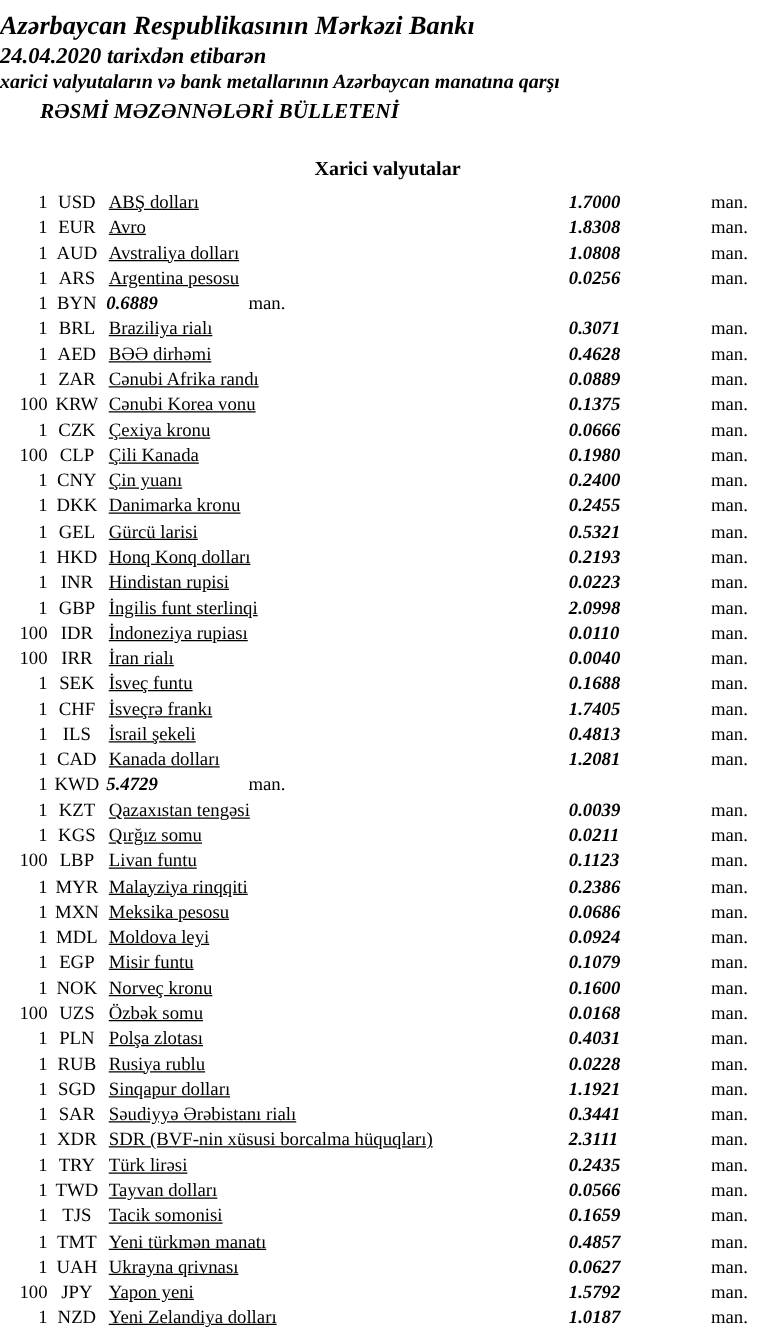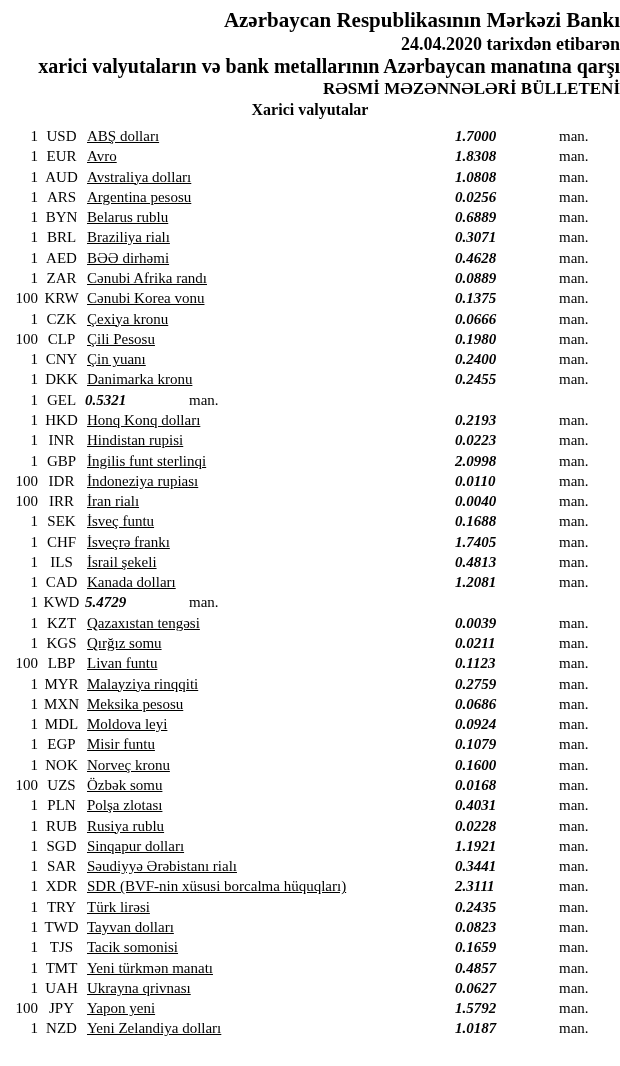--- a/index.html
+++ b/index.html
@@ -8,46 +8,47 @@
     color: #000000;
     font-family: "Liberation Serif", "DejaVu Serif", serif;
   }
   .page {
     position: relative;
     width: 620px;
     height: 1066px;
     background: #ffffff;
     overflow: hidden;
   }
-  .header { text-align: right; padding-top: 7px; }
+  .header { text-align: left; padding-top: 7px; font-style: italic; }
   .bank-title   { font-size: 21px; font-weight: bold; line-height: 27px; }
   .date-line    { font-size: 18px; font-weight: bold; line-height: 21px; }
-  .subtitle     { font-size: 20px; font-weight: bold; line-height: 22px; }
-  .bulletin-title { font-size: 17px; font-weight: bold; line-height: 23px; }
+  .subtitle     { font-size: 16px; font-weight: bold; line-height: 22px; }
+  .bulletin-title { font-size: 17px; font-weight: bold; line-height: 23px; padding-left: 32px; }
   .section-title {
     text-align: center;
     font-size: 16px;
     font-weight: bold;
     line-height: 20px;
+    margin-top: 26px;
   }
   .rates-table { margin-top: 6px; }
   .row {
     display: flex;
     align-items: baseline;
     font-size: 15px;
     line-height: 20.28px;
     padding-left: 3px;
     padding-right: 12px;
     white-space: nowrap;
   }
   .qty  { width: 35px; text-align: right; flex: 0 0 auto; }
   .code { width: 47px; text-align: center; flex: 0 0 auto; }
   .name { flex: 1 1 auto; padding-left: 2px; overflow: hidden; text-decoration: underline; }
   .rate { width: 80px; text-align: left; font-weight: bold; font-style: italic; flex: 0 0 auto; }
-  .unit { width: 49px; text-align: left; flex: 0 0 auto; padding-left: 24px; }
+  .unit { width: 49px; text-align: center; flex: 0 0 auto; padding-left: 24px; }
 </style>
 </head>
 <body>
 
 <div class="page">
   <div class="header">
     <div class="bank-title">Azərbaycan Respublikasının Mərkəzi Bankı</div>
     <div class="date-line">24.04.2020 tarixdən etibarən</div>
     <div class="subtitle">xarici valyutaların və bank metallarının Azərbaycan manatına qarşı</div>
     <div class="bulletin-title">RƏSMİ MƏZƏNNƏLƏRİ BÜLLETENİ</div>
@@ -80,21 +81,20 @@
       <div class="row">
         <span class="qty">1</span>
         <span class="code">ARS</span>
         <span class="name">Argentina pesosu</span>
         <span class="rate">0.0256</span>
         <span class="unit">man.</span>
       </div>
       <div class="row">
         <span class="qty">1</span>
         <span class="code">BYN</span>
-        <span class="name">Belarus rublu</span>
         <span class="rate">0.6889</span>
         <span class="unit">man.</span>
       </div>
       <div class="row">
         <span class="qty">1</span>
         <span class="code">BRL</span>
         <span class="name">Braziliya rialı</span>
         <span class="rate">0.3071</span>
         <span class="unit">man.</span>
       </div>
@@ -122,41 +122,42 @@
       <div class="row">
         <span class="qty">1</span>
         <span class="code">CZK</span>
         <span class="name">Çexiya kronu</span>
         <span class="rate">0.0666</span>
         <span class="unit">man.</span>
       </div>
       <div class="row">
         <span class="qty">100</span>
         <span class="code">CLP</span>
-        <span class="name">Çili Pesosu</span>
+        <span class="name">Çili Kanada</span>
         <span class="rate">0.1980</span>
         <span class="unit">man.</span>
       </div>
       <div class="row">
         <span class="qty">1</span>
         <span class="code">CNY</span>
         <span class="name">Çin yuanı</span>
         <span class="rate">0.2400</span>
         <span class="unit">man.</span>
       </div>
       <div class="row">
         <span class="qty">1</span>
         <span class="code">DKK</span>
         <span class="name">Danimarka kronu</span>
         <span class="rate">0.2455</span>
         <span class="unit">man.</span>
       </div>
       <div class="row">
         <span class="qty">1</span>
         <span class="code">GEL</span>
+        <span class="name">Gürcü larisi</span>
         <span class="rate">0.5321</span>
         <span class="unit">man.</span>
       </div>
       <div class="row">
         <span class="qty">1</span>
         <span class="code">HKD</span>
         <span class="name">Honq Konq dolları</span>
         <span class="rate">0.2193</span>
         <span class="unit">man.</span>
       </div>
@@ -240,21 +241,21 @@
         <span class="qty">100</span>
         <span class="code">LBP</span>
         <span class="name">Livan funtu</span>
         <span class="rate">0.1123</span>
         <span class="unit">man.</span>
       </div>
       <div class="row">
         <span class="qty">1</span>
         <span class="code">MYR</span>
         <span class="name">Malayziya rinqqiti</span>
-        <span class="rate">0.2759</span>
+        <span class="rate">0.2386</span>
         <span class="unit">man.</span>
       </div>
       <div class="row">
         <span class="qty">1</span>
         <span class="code">MXN</span>
         <span class="name">Meksika pesosu</span>
         <span class="rate">0.0686</span>
         <span class="unit">man.</span>
       </div>
       <div class="row">
@@ -324,21 +325,21 @@
         <span class="qty">1</span>
         <span class="code">TRY</span>
         <span class="name">Türk lirəsi</span>
         <span class="rate">0.2435</span>
         <span class="unit">man.</span>
       </div>
       <div class="row">
         <span class="qty">1</span>
         <span class="code">TWD</span>
         <span class="name">Tayvan dolları</span>
-        <span class="rate">0.0823</span>
+        <span class="rate">0.0566</span>
         <span class="unit">man.</span>
       </div>
       <div class="row">
         <span class="qty">1</span>
         <span class="code">TJS</span>
         <span class="name">Tacik somonisi</span>
         <span class="rate">0.1659</span>
         <span class="unit">man.</span>
       </div>
       <div class="row">

